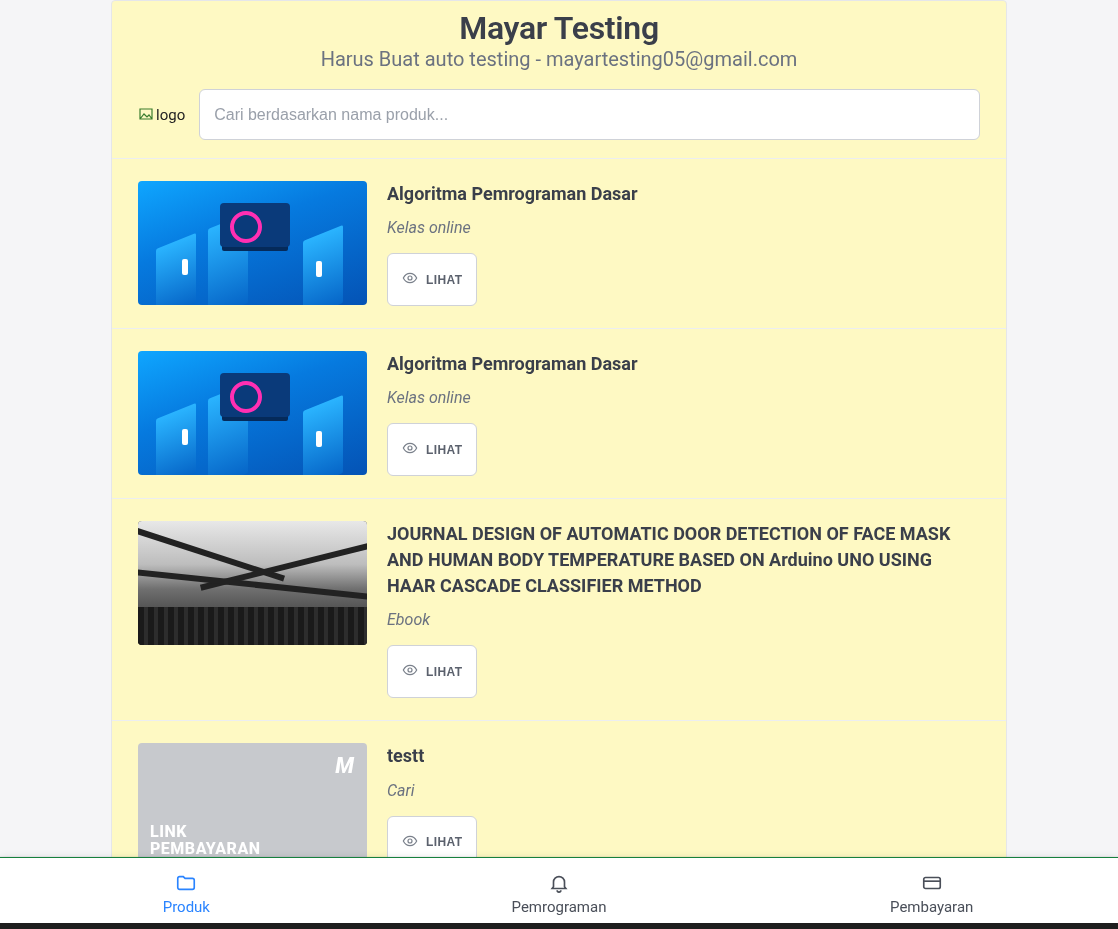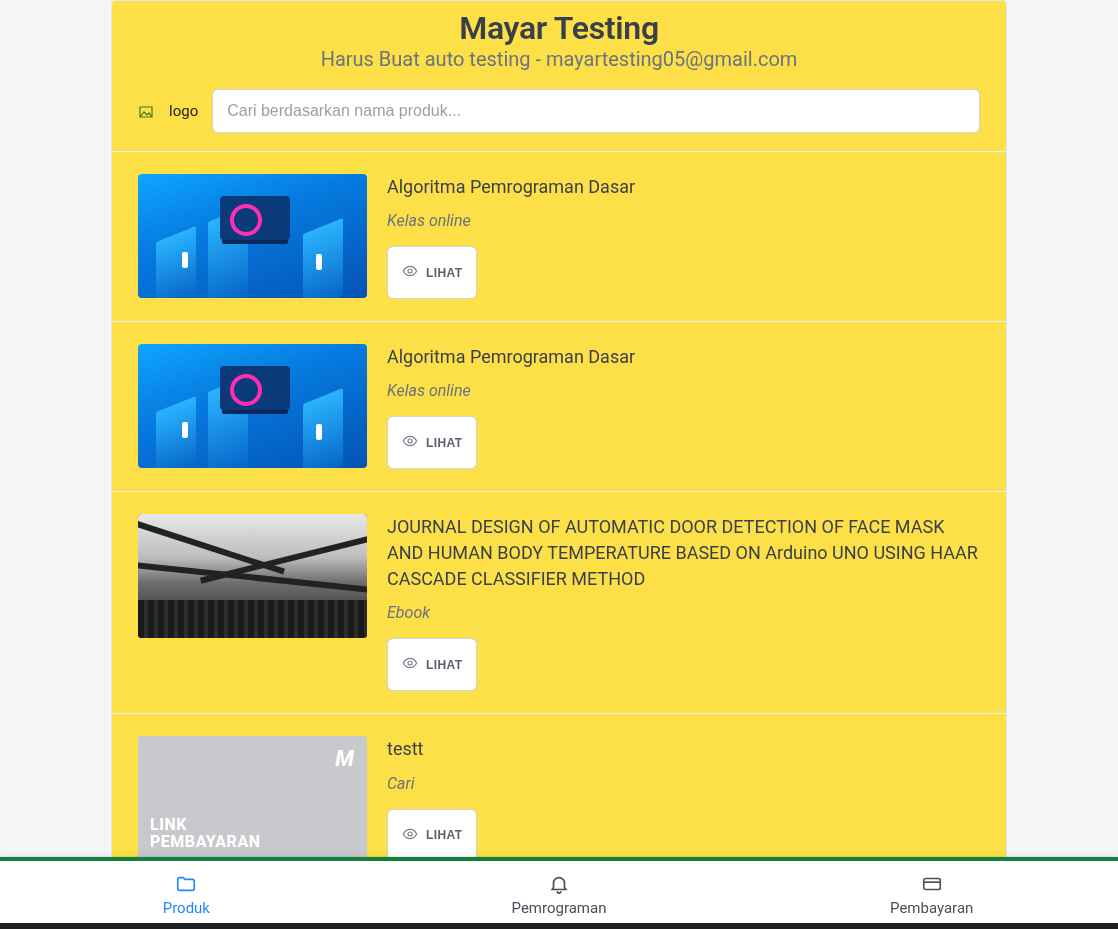--- a/index.html
+++ b/index.html
@@ -14,21 +14,21 @@
   }
   .page-wrap {
     width: 100%;
     height: 100%;
     background: #f5f5f7;
     display: flex;
     justify-content: center;
   }
   .card {
     width: 896px;
-    background: #fde047;
+    background: #fef9c3;
     border: 1px solid #e5e6ea;
     border-radius: 4px;
     margin-top: 0;
     min-height: 100%;
   }
   .header {
     text-align: center;
     padding-top: 8px;
   }
   .header h1 {
@@ -43,33 +43,33 @@
     font-weight: 400;
   }
   .search-row {
     display: flex;
     align-items: center;
     gap: 14px;
     padding: 18px 26px 18px 26px;
   }
   .logo-broken {
     display: inline-flex;
-    align-items: flex-end;
-    gap: 15px;
+    align-items: flex-start;
+    gap: 2px;
     font-size: 15px;
     color: #222;
   }
   .logo-broken .broken-icon {
     width: 16px;
     height: 16px;
     display: inline-block;
   }
   .search-input {
     flex: 1;
-    height: 44px;
+    height: 51px;
     border: 1px solid #cfd2d8;
     border-radius: 6px;
     padding: 0 14px;
     font-size: 16px;
     color: #3a3f4a;
     background: #fff;
   }
   .search-input::placeholder { color: #9aa0aa; }
 
   .list {
@@ -182,21 +182,21 @@
     line-height: 1.05;
     letter-spacing: 0.5px;
   }
 
   .item-body {
     flex: 1;
     min-width: 0;
   }
   .item-title {
     font-size: 18px;
-    font-weight: 400;
+    font-weight: 700;
     color: #3a3f4a;
     line-height: 1.45;
   }
   .item-type {
     font-style: italic;
     color: #6b7280;
     margin-top: 11px;
     font-size: 16px;
   }
   .item-actions {
@@ -219,21 +219,21 @@
     cursor: pointer;
   }
   .btn svg { width: 16px; height: 16px; stroke: #7a808b; }
 
   
   .bottom-nav {
     position: absolute;
     left: 0; right: 0; bottom: 0;
     height: 72px;
     background: #fff;
-    border-top: 4px solid #15803d;
+    border-top: 1px solid #15803d;
     display: flex;
     box-shadow: 0 -1px 0 rgba(0,0,0,0.04), 0 4px 10px rgba(0,0,0,0.25);
   }
   .nav-item {
     flex: 1;
     display: flex;
     flex-direction: column;
     align-items: center;
     justify-content: center;
     gap: 4px;

